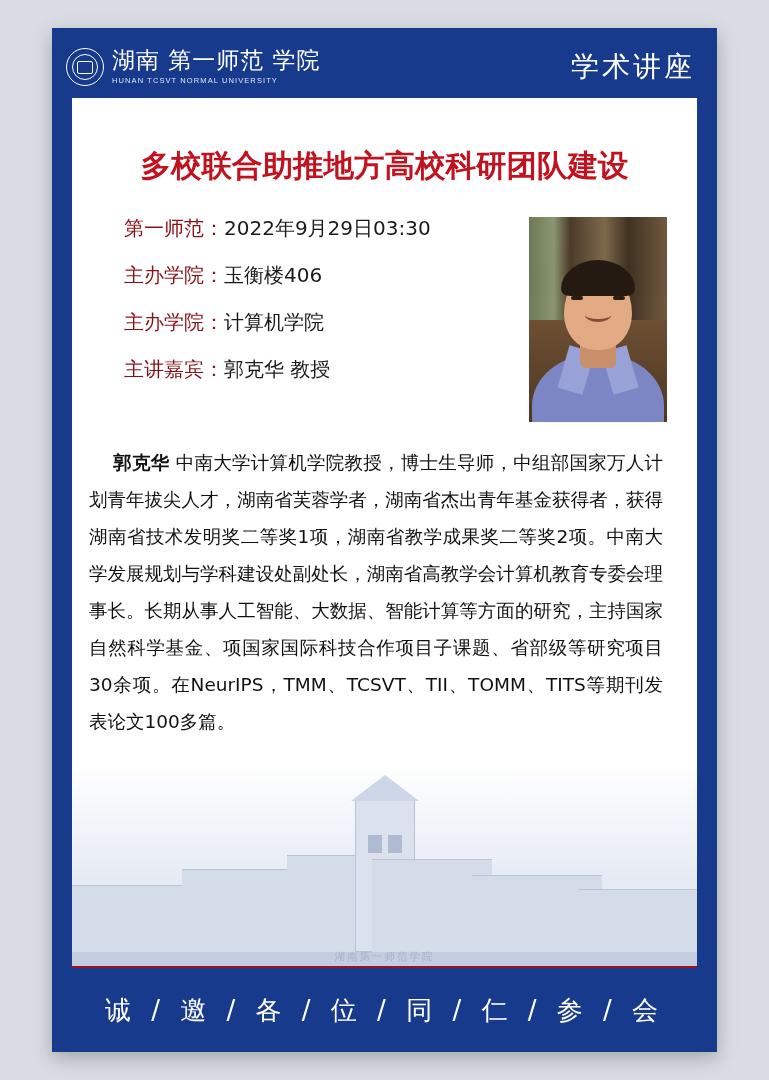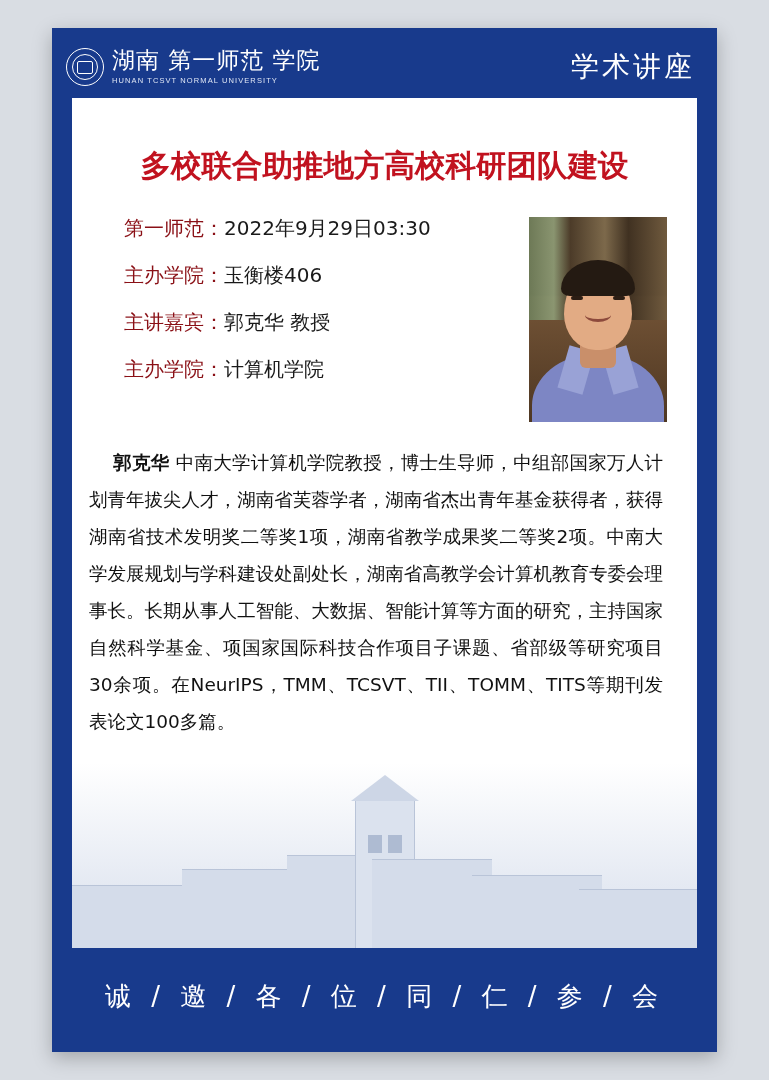--- a/index.html
+++ b/index.html
@@ -220,22 +220,22 @@
     text-align: center; color: #a5b2c9; font-size: 10.5px; letter-spacing: 2px;
     font-family: "DejaVu Sans", sans-serif;
   }
   .card-red-bar {
     position: absolute; left: 0; right: 0; bottom: 0; height: 12px;
     background: #9d1220;
   }
   
   .footer {
     position: absolute;
-    left: 0; right: 0; bottom: 8px;
-    height: 96px;
+    left: 0; right: 0; bottom: 0;
+    height: 84px;
     display: flex;
     align-items: center;
     justify-content: center;
     background: #183a8c;
   }
   .footer-text {
     color: #ffffff;
     font-size: 26px;
     letter-spacing: 6px;
     font-family: "DejaVu Sans", sans-serif;
@@ -264,24 +264,24 @@
 
     <div class="info-row-wrap">
       <div class="info-list">
         <div class="info-line">
           <span class="lbl">第一师范：</span><span class="val">2022年9月29日03:30</span>
         </div>
         <div class="info-line">
           <span class="lbl">主办学院：</span><span class="val">玉衡楼406</span>
         </div>
         <div class="info-line">
-          <span class="lbl">主讲嘉宾：</span><span class="val">郭克华 教授</span>
+          <span class="lbl">主办学院：</span><span class="val">计算机学院</span>
         </div>
         <div class="info-line">
-          <span class="lbl">主办学院：</span><span class="val">计算机学院</span>
+          <span class="lbl">主讲嘉宾：</span><span class="val">郭克华 教授</span>
         </div>
       </div>
 
       <div class="photo">
         <div class="bg-win"></div>
         <div class="wall"></div>
         <div class="shirt"></div>
         <div class="collar-l"></div>
         <div class="collar-r"></div>
         <div class="neck"></div>

